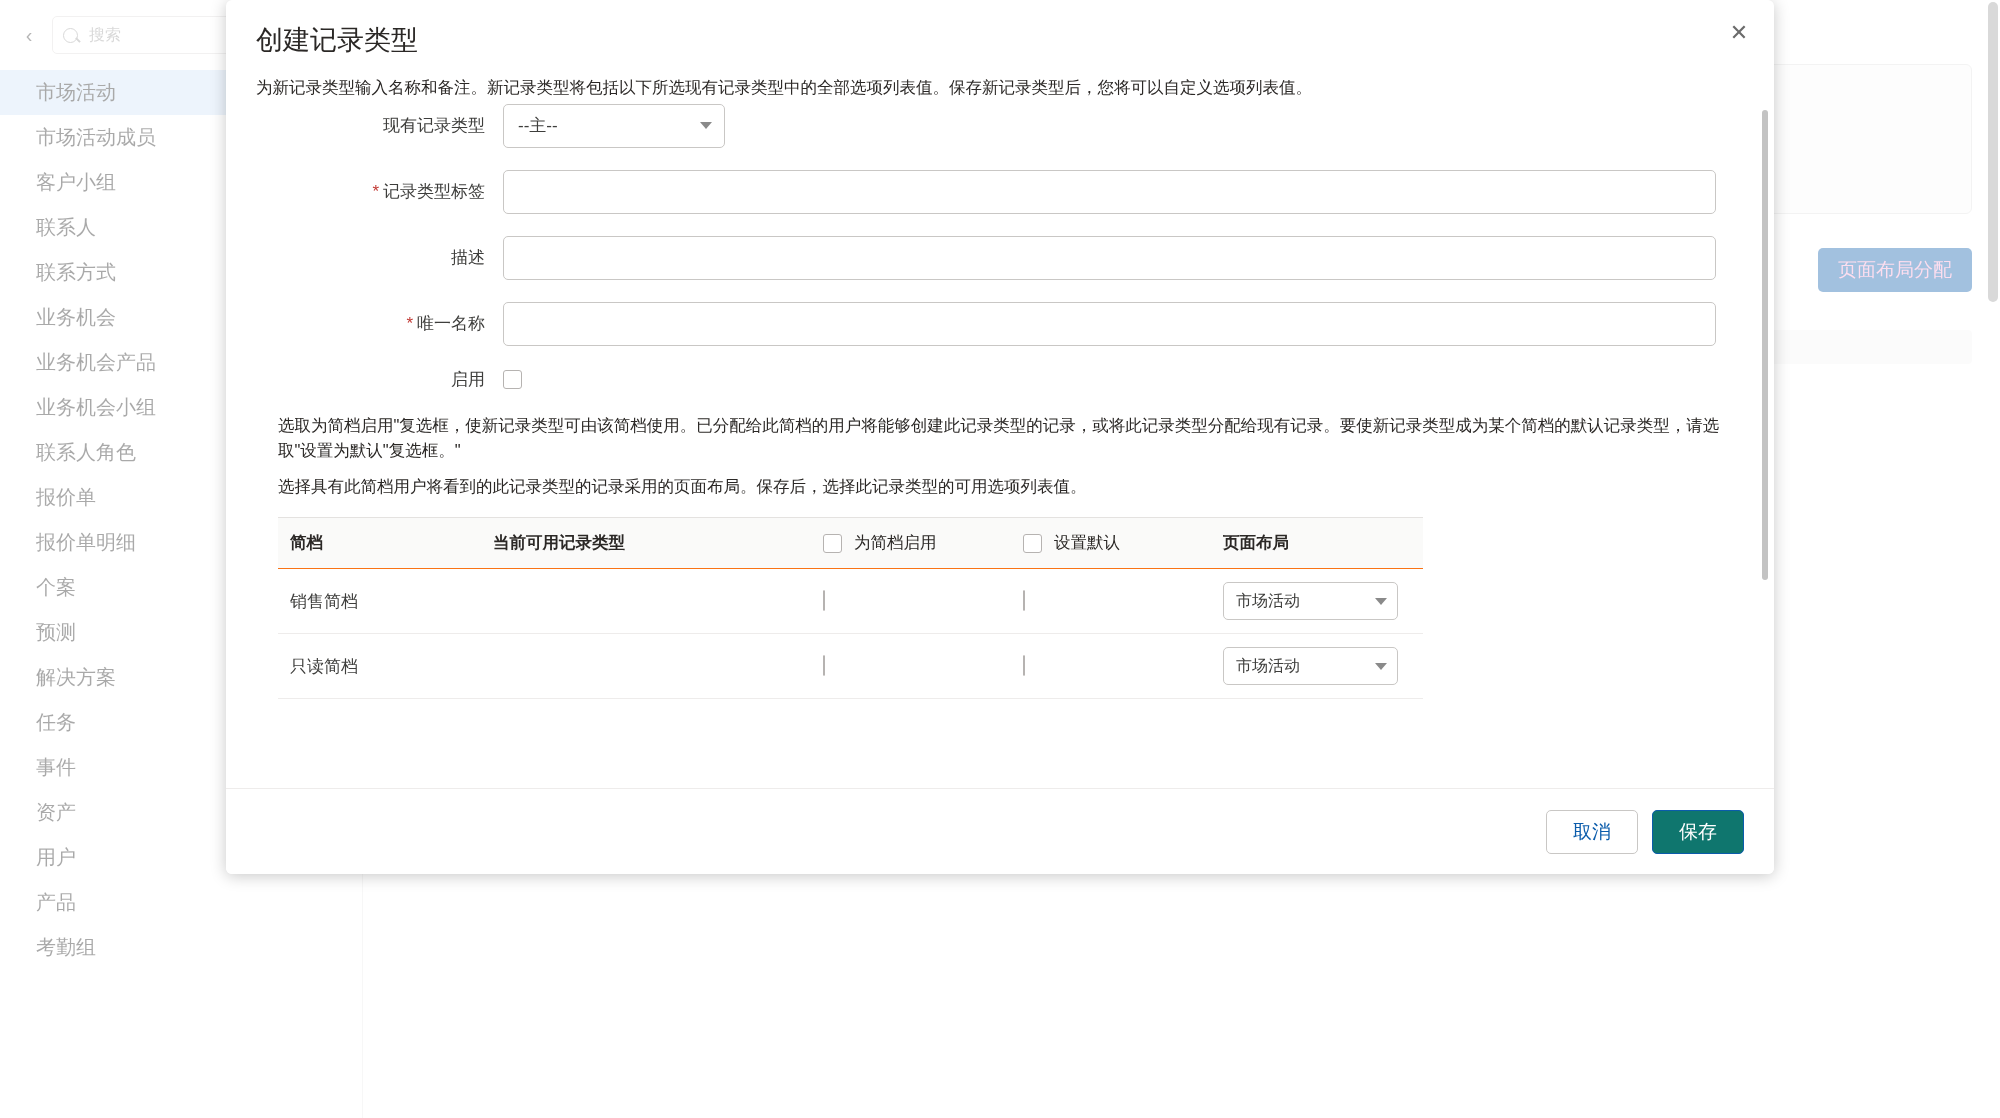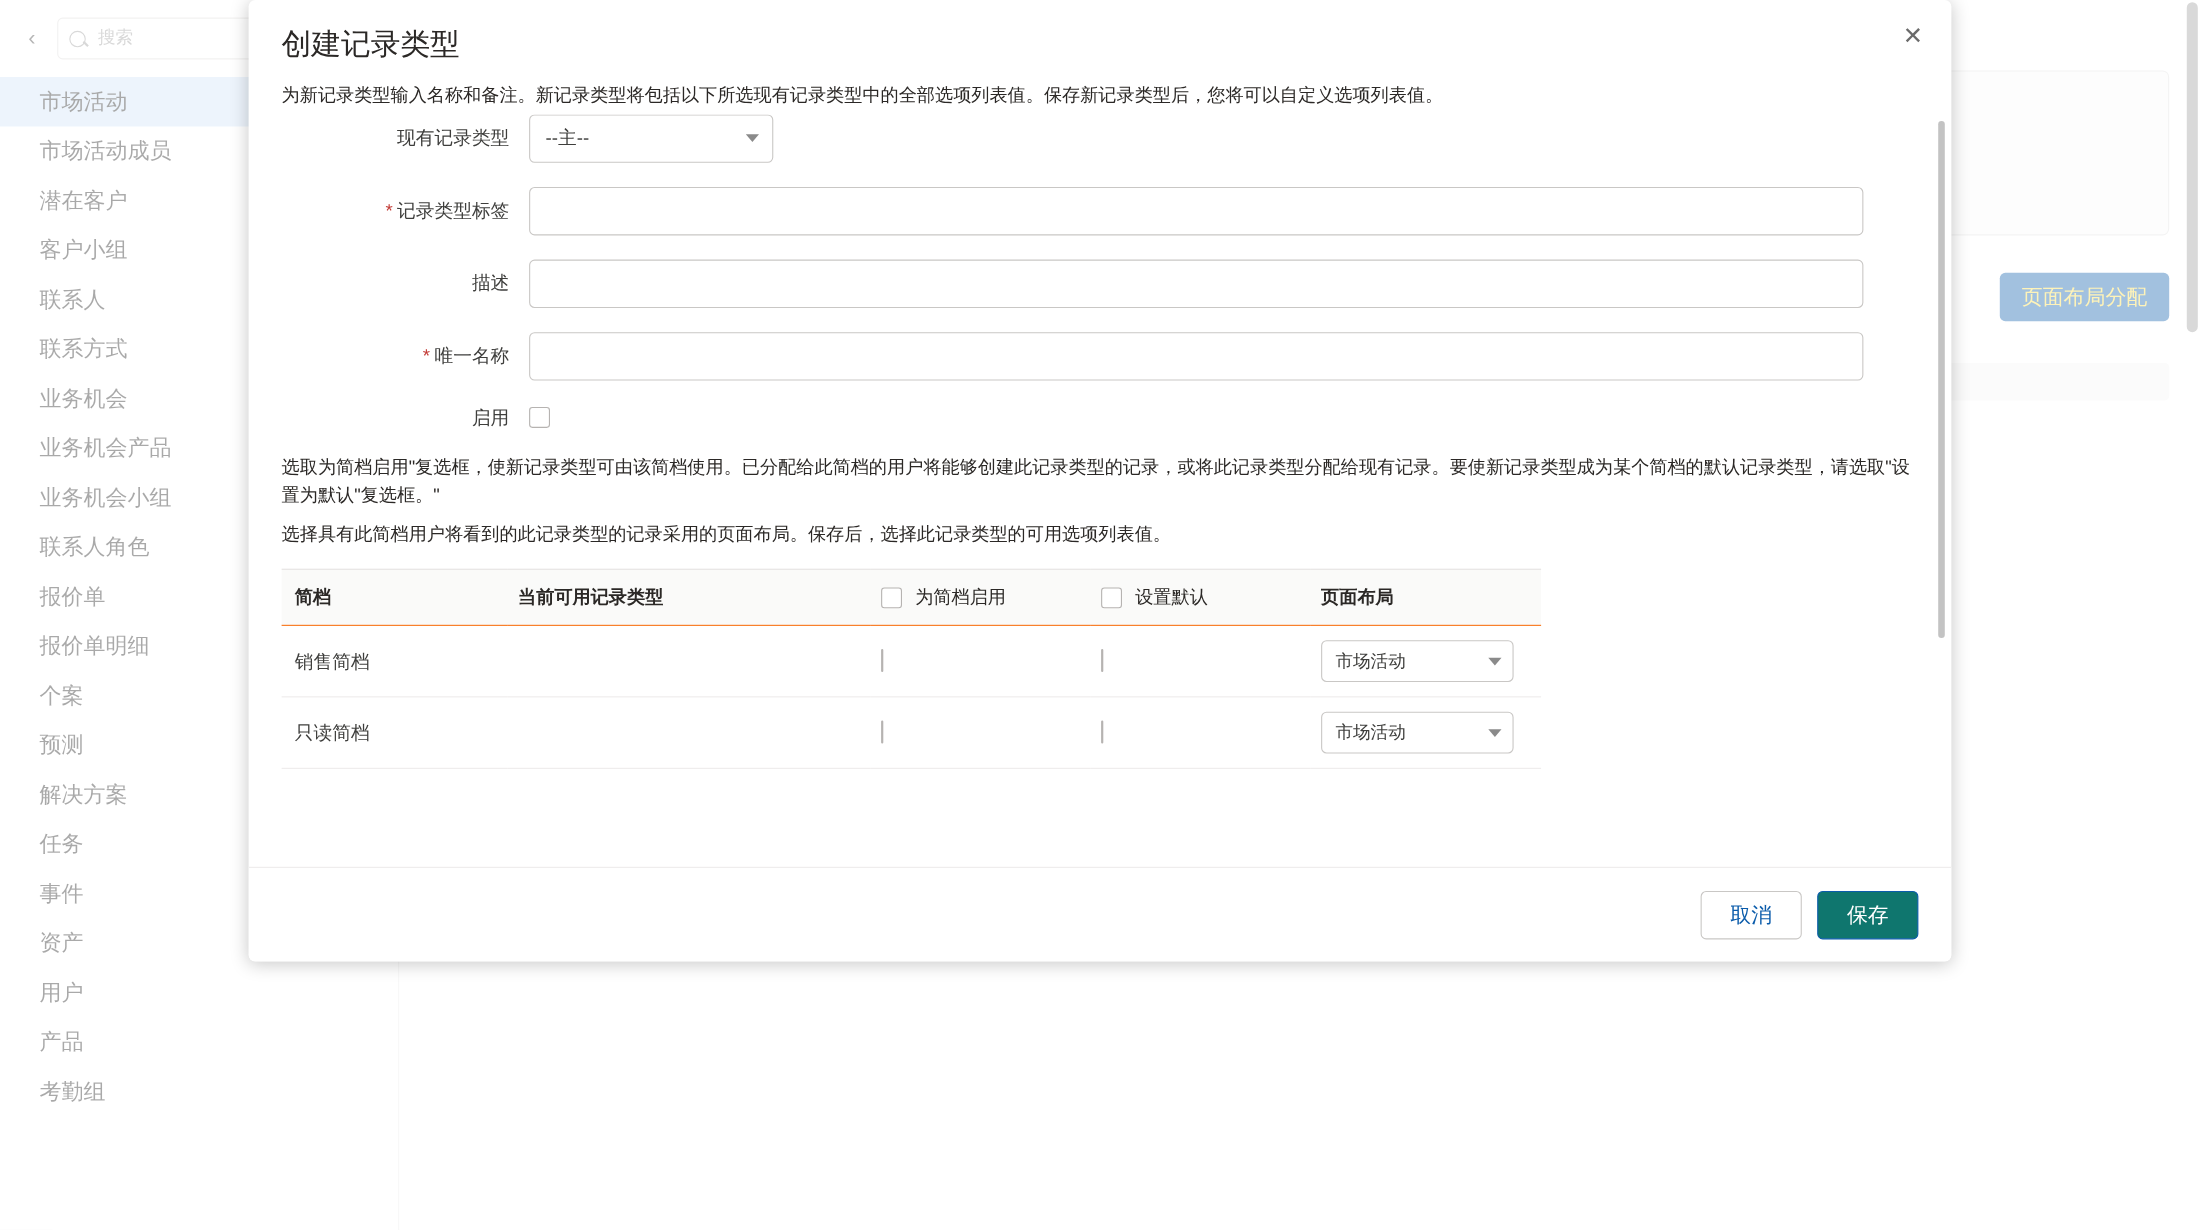--- a/index.html
+++ b/index.html
@@ -97,21 +97,21 @@
     border: 1px solid #e0e0e0;
     border-radius: 6px;
     background: #fafaf9;
   }
   .btn-primary-bg {
     position: absolute;
     right: 28px; top: 248px;
     height: 44px;
     padding: 0 20px;
     background: #0b5cab;
-    color: #fde047;
+    color: #f9a8d4;
     border-radius: 5px;
     font-size: 19px;
     display: flex; align-items: center; justify-content: flex-start;
     cursor: pointer;
   }
   .content-strip {
     position: absolute;
     left: 28px; right: 28px; top: 330px;
     height: 34px;
     background: #f4f4f4;
@@ -159,21 +159,21 @@
     line-height: 1.45;
     margin: 0 0 4px 0;
   }
 
   .modal-body {
     flex: 1;
     overflow: hidden;
     padding: 0 30px;
     position: relative;
   }
-  .scroll-area { position: relative; }
+  .scroll-area { position: relative; margin-left: 22px; }
 
   .form-row {
     display: flex;
     align-items: center;
     margin-bottom: 22px;
   }
   .form-label {
     width: 225px;
     text-align: right;
     padding-right: 18px;
@@ -349,23 +349,20 @@
         <span class="search-icon"></span>
         <input class="search-input" type="text" placeholder="搜索" style="">
       </div>
     </div>
     <ul class="nav-list">
       <li class="nav-item active">
           <span>市场活动</span>
         </li>
       <li class="nav-item">
           <span>市场活动成员</span>
-        </li>
-      <li class="nav-item">
-          <span>潜在客户</span>
         </li>
       <li class="nav-item">
           <span>客户小组</span>
         </li>
       <li class="nav-item">
           <span>联系人</span>
         </li>
       <li class="nav-item">
           <span>联系方式</span>
         </li>

